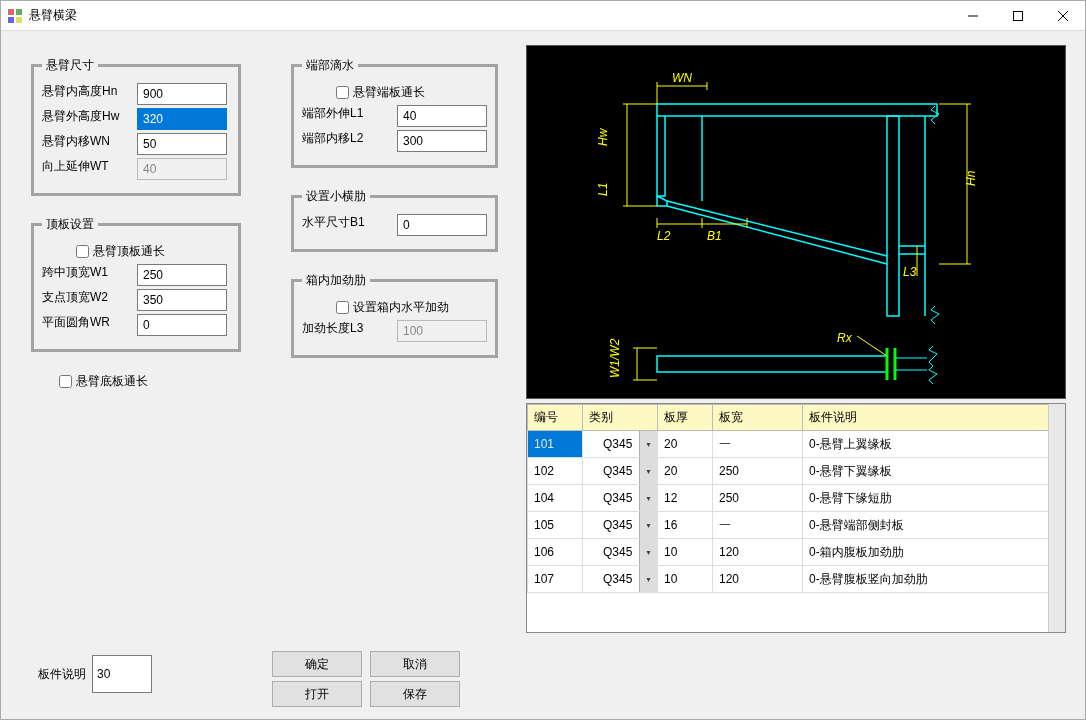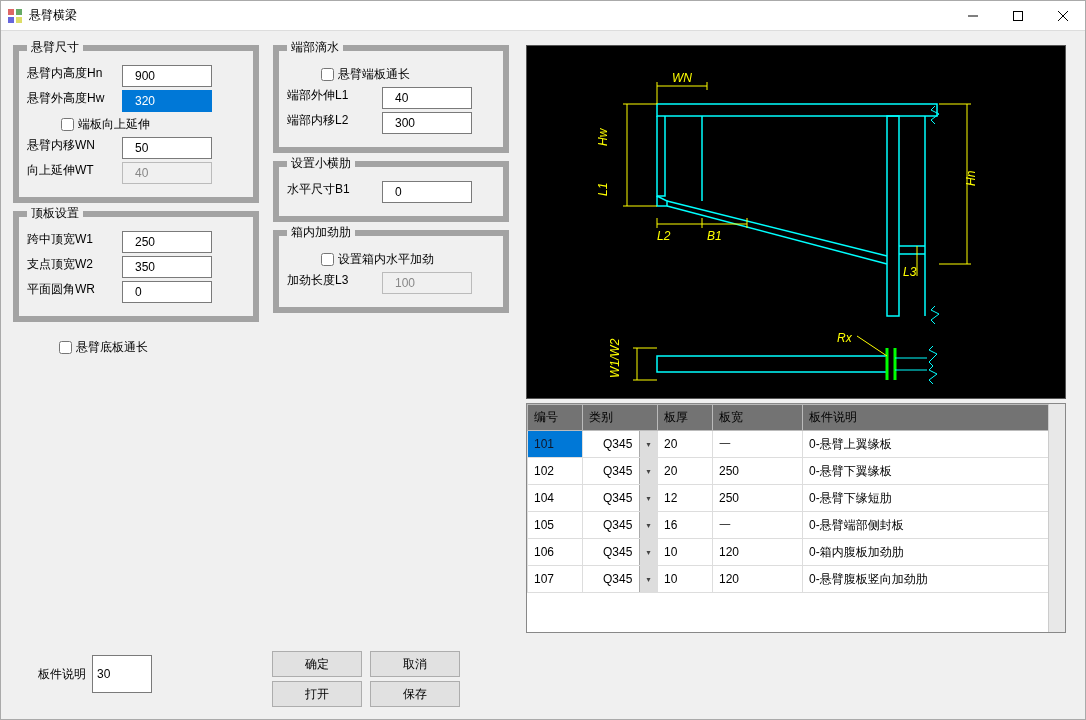--- a/index.html
+++ b/index.html
@@ -6,48 +6,48 @@
     html, body { margin: 0; padding: 0; background: #fff; }
     .window { width: 1086px; height: 720px; border: 1px solid #aaa; background: #f0f0f0; position: relative; }
     .titlebar { height: 30px; background: #fff; display: flex; align-items: center; padding: 0 0 0 6px; border-bottom: 1px solid #ddd; }
     .titlebar .app-icon { width: 16px; height: 16px; margin-right: 6px; display: inline-block; }
     .titlebar .title { flex: 1; }
     .titlebar .winbtns { display: flex; }
     .titlebar .winbtn { width: 45px; height: 29px; display: flex; align-items: center; justify-content: center; color: #333; }
 
     .client { position: absolute; top: 30px; left: 0; right: 0; bottom: 0; }
 
-    fieldset { border: 6px solid #a3a3a3; margin: 2px; padding: 6px 8px 10px 8px; background: #f0f0f0; }
+    fieldset { border: 3px solid #a3a3a3; margin: 20px; padding: 6px 8px 10px 8px; background: #f0f0f0; }
     legend { padding: 0 4px; font-size: 12px; }
 
     .col-left { position: absolute; left: 10px; top: 6px; width: 250px; }
     .col-mid { position: absolute; left: 270px; top: 6px; width: 240px; }
 
     .row { display: flex; align-items: flex-start; margin: 3px 0; }
     .row label { width: 95px; text-align: left; white-space: nowrap; }
-    .row input[type=text] { width: 90px; height: 22px; border: 1px solid #7a7a7a; padding: 0 12px; background: #fff; }
+    .row input[type=text] { width: 90px; height: 22px; border: 1px solid #7a7a7a; padding: 0 5px; background: #fff; }
     .row input[type=text].selected { background: #0078d7; color: #fff; border: 1px solid #0078d7; }
     .row input[type=text][disabled] { background: #f0f0f0; color: #888; border: 1px solid #bbb; }
     .chk-row { display: flex; align-items: center; margin: 3px 0 3px 30px; }
     .chk-row input[type=checkbox] { margin-right: 4px; width: 13px; height: 13px; }
 
     .bottom-controls { position: absolute; left: 10px; bottom: 12px; width: 500px; display: flex; align-items: flex-start; }
     .ratio-row { display: flex; align-items: center; margin-top: 4px; }
     .ratio-row label { width: 75px; text-align: right; margin-right: 6px; white-space: nowrap; }
     .ratio-row input[type=text] { width: 60px; height: 22px; border: 1px solid #7a7a7a; padding: 18px 4px; background: #fff; }
     .btn-grid { margin-left: 120px; display: grid; grid-template-columns: 90px 90px; grid-gap: 4px 8px; }
     .btn { height: 26px; border: 1px solid #adadad; background: #e1e1e1; display: flex; align-items: center; justify-content: center; cursor: pointer; }
 
     .preview { position: absolute; left: 525px; top: 14px; width: 540px; height: 354px; border: 1px solid #555; background: #000; }
 
     .tablewrap { position: absolute; left: 525px; top: 372px; width: 540px; height: 230px; border: 1px solid #888; background: #fff; overflow: hidden; }
     .grid { width: 100%; border-collapse: collapse; table-layout: fixed; }
-    .grid th { background: #737373; border: 1px solid #bbb; height: 26px; font-weight: normal; text-align: left; padding-left: 6px; }
+    .grid th { background: #fef9c3; border: 1px solid #bbb; height: 26px; font-weight: normal; text-align: left; padding-left: 6px; }
     .grid td { border: 1px solid #ddd; height: 27px; padding-left: 6px; background: #fff; }
-    .grid tr.sel td:first-child { background: #0078d7; color: #0f172a; }
+    .grid tr.sel td:first-child { background: #0078d7; color: #e5e5e5; }
     .dd-wrap { display:flex; align-items:stretch; height:100%; }
     .dd-val { flex:1; display:flex; align-items:center; padding-left:20px; }
     .dd-btn { width:18px; background:#ddd; border-left:1px solid #aaa; display:flex; align-items:center; justify-content:center; font-size:8px; color:#444; }
     .scroll-stub { position:absolute; right:0; top:0; bottom:0; width:17px; background:#e8e8e8; border-left:1px solid #ccc; }
 
   </style>
 </head>
 <body>
 
 <div class="window">
@@ -87,36 +87,36 @@
       <fieldset>
         <legend>悬臂尺寸</legend>
         <div class="row">
             <label>悬臂内高度Hn</label>
             <input type="text" value="900" style="">
           </div>
         <div class="row">
             <label>悬臂外高度Hw</label>
             <input type="text" class="selected" value="320" style="">
           </div>
+        <div class="row">
+            <label>悬臂内移WN</label>
+            <input type="text" value="50" style="">
+          </div>
+        <div class="row">
+            <label>向上延伸WT</label>
+            <input type="text" disabled="" value="40" style="">
+          </div>
+      </fieldset>
+
+      <fieldset>
+        <legend>顶板设置</legend>
         <div class="chk-row">
             <input type="checkbox" style="">
-            <span>端板向上延伸</span>
-          </div>
-        <div class="row">
-            <label>悬臂内移WN</label>
-            <input type="text" value="50" style="">
-          </div>
-        <div class="row">
-            <label>向上延伸WT</label>
-            <input type="text" disabled="" value="40" style="">
-          </div>
-      </fieldset>
-
-      <fieldset>
-        <legend>顶板设置</legend>
+            <span>悬臂顶板通长</span>
+          </div>
         <div class="row">
             <label>跨中顶宽W1</label>
             <input type="text" value="250" style="">
           </div>
         <div class="row">
             <label>支点顶宽W2</label>
             <input type="text" value="350" style="">
           </div>
         <div class="row">
             <label>平面圆角WR</label>

